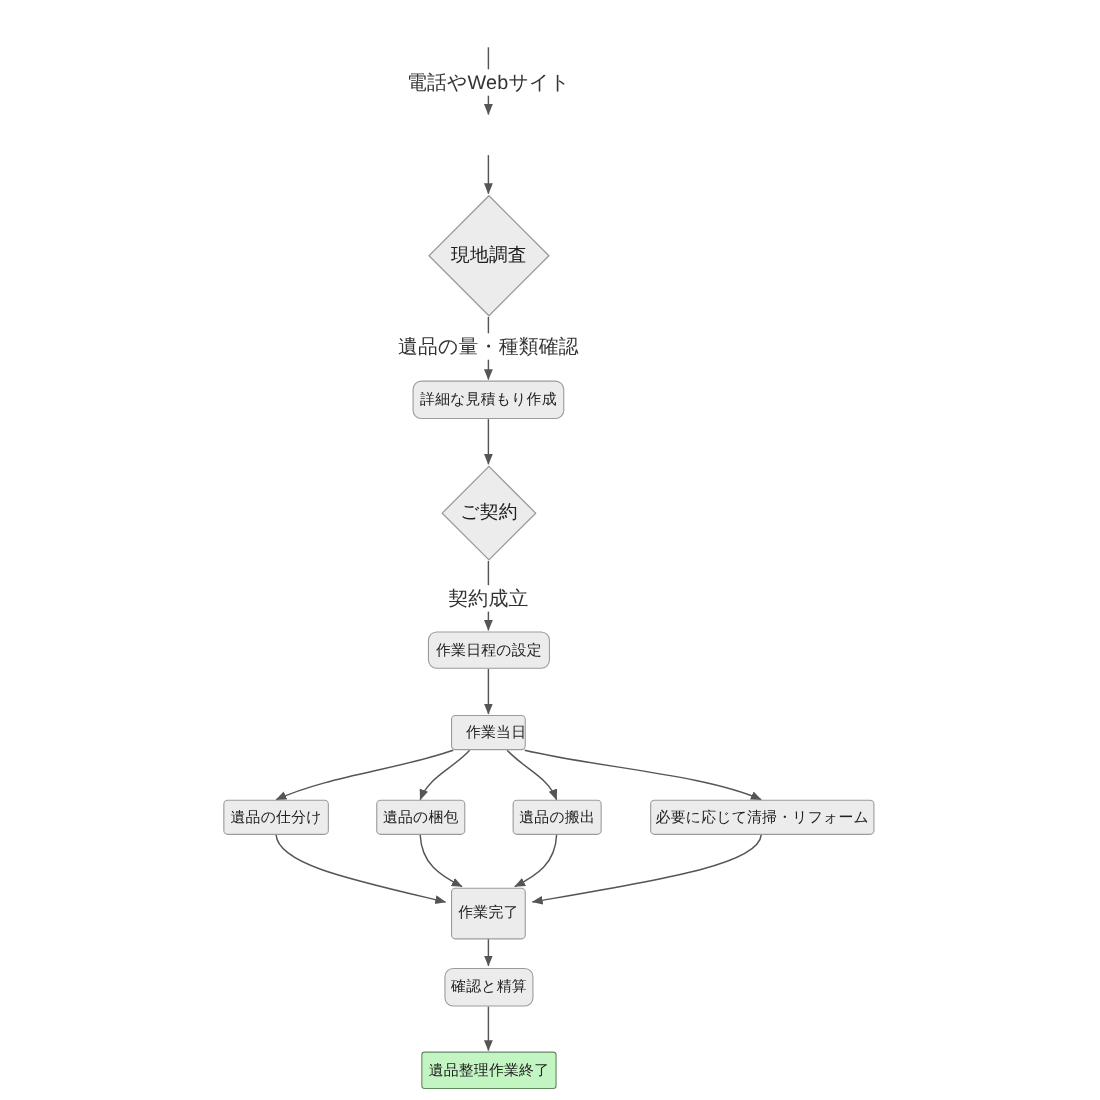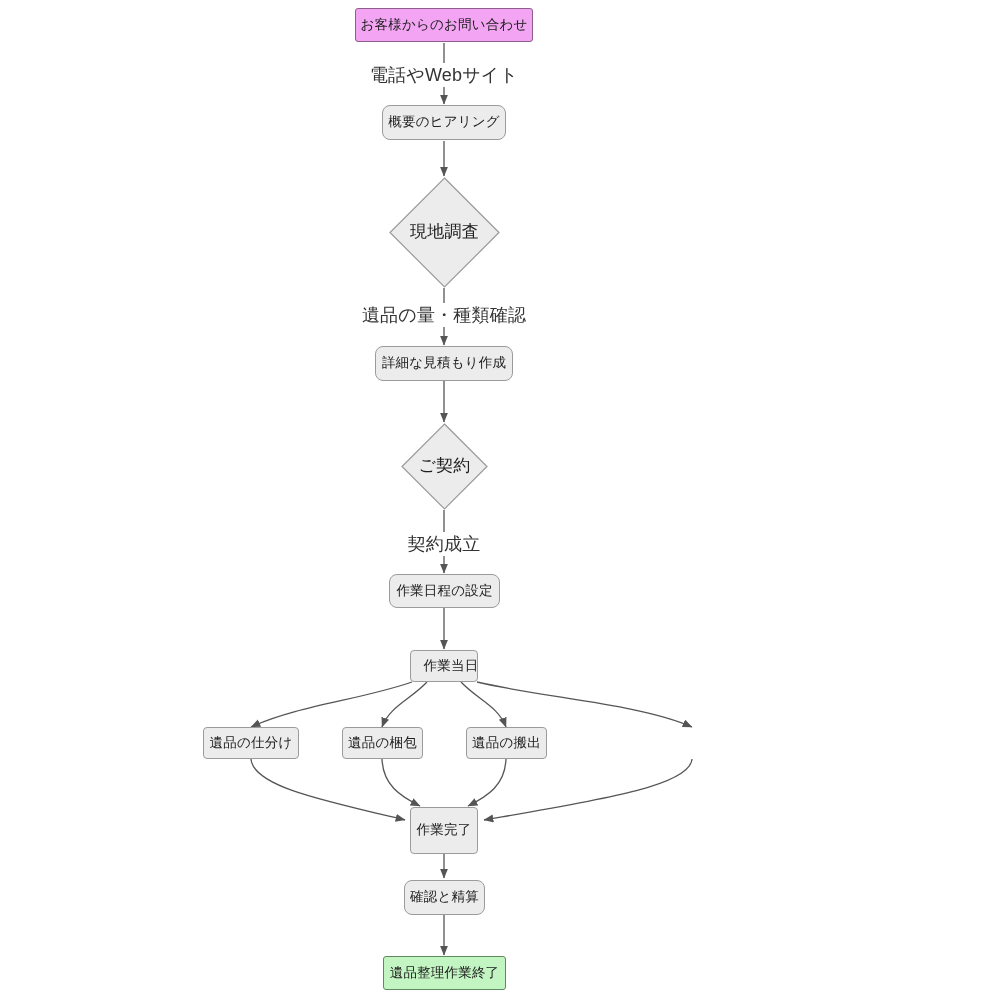--- a/index.html
+++ b/index.html
@@ -115,27 +115,21 @@
     <path d="M251,759 C253,786 320,800 405,820" fill="none" stroke="#555555" stroke-width="1.3" marker-end="url(#arrowhead)"></path>
     <path d="M382,759 C383,785 400,796 420,806" fill="none" stroke="#555555" stroke-width="1.3" marker-end="url(#arrowhead)"></path>
     <path d="M506,759 C505,785 488,796 468,806" fill="none" stroke="#555555" stroke-width="1.3" marker-end="url(#arrowhead)"></path>
     <path d="M692,759 C690,786 600,800 484,820" fill="none" stroke="#555555" stroke-width="1.3" marker-end="url(#arrowhead)"></path>
 
     <path d="M444,840 L444,878" fill="none" stroke="#555555" stroke-width="1.3" marker-end="url(#arrowhead)"></path>
 
     <path d="M444,915 L444,955" fill="none" stroke="#555555" stroke-width="1.3" marker-end="url(#arrowhead)"></path>
   </svg>
 
-  <div class="node start-node" style="left:355px; top:8px; width:178px; height:34px;">
-    <span>お客様からのお問い合わせ</span>
-  </div>
 
-  <div class="node rounded" style="left:382px; top:105px; width:124px; height:35px;">
-    <span>概要のヒアリング</span>
-  </div>
 
   <div class="node decision" style="left:389px; top:177px; width:111px; height:111px;">
     <svg class="diamond-shape" viewBox="0 0 111 111" preserveAspectRatio="none">
       <polygon points="55.5,1 110,55.5 55.5,110 1,55.5" fill="#ececec" stroke="#9b9b9b" stroke-width="1.2"></polygon>
     </svg>
     <span class="diamond-label">現地調査</span>
   </div>
 
   <div class="node rounded" style="left:375px; top:346px; width:138px; height:35px;">
     <span>詳細な見積もり作成</span>
@@ -161,20 +155,23 @@
   </div>
 
   <div class="node" style="left:342px; top:727px; width:81px; height:32px;">
     <span>遺品の梱包</span>
   </div>
 
   <div class="node" style="left:466px; top:727px; width:81px; height:32px;">
     <span>遺品の搬出</span>
   </div>
 
+  <div class="node" style="left:591px; top:727px; width:204px; height:32px;">
+    <span>必要に応じて清掃・リフォーム</span>
+  </div>
 
   <div class="node" style="left:410px; top:807px; width:68px; height:47px;">
     <span>作業完了</span>
   </div>
 
   <div class="node rounded" style="left:404px; top:880px; width:81px; height:35px;">
     <span>確認と精算</span>
   </div>
 
   <div class="node end-node" style="left:383px; top:956px; width:123px; height:34px;">

